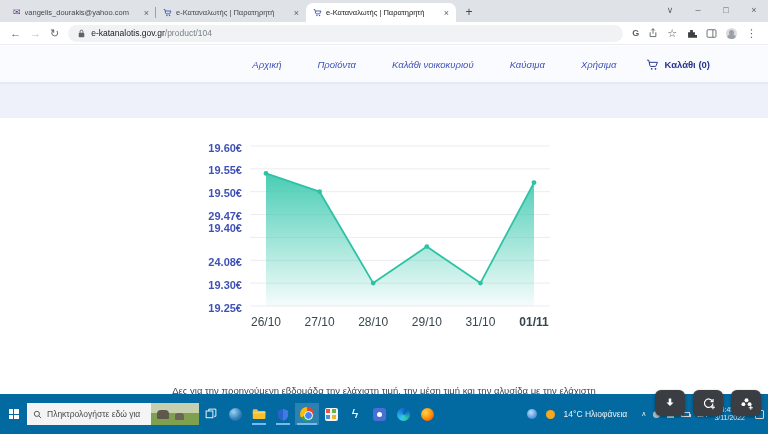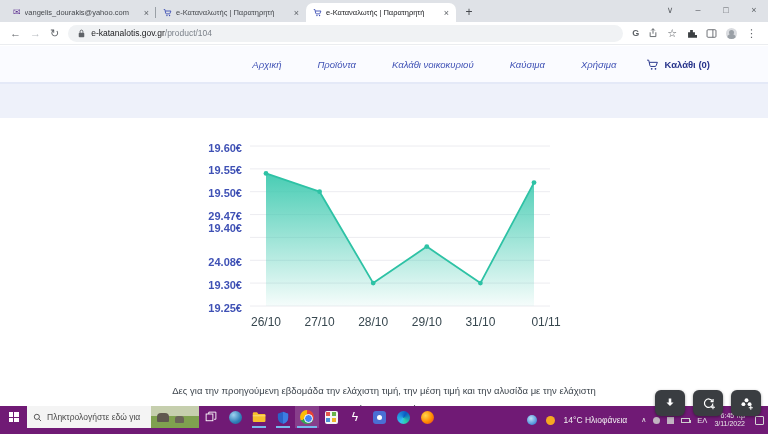--- a/index.html
+++ b/index.html
@@ -61,22 +61,22 @@
   
   .footnote { position:absolute; top:382px; left:164px; width:440px; text-align:center;
               font-size:9.5px; line-height:18px; color:#3d454d; }
 
   
   .overlays { position:absolute; top:390px; right:7px; display:flex; gap:8px; z-index:9; }
   .ovbtn { width:30px; height:26px; background:#3a3d41; border-radius:6px; display:flex;
            align-items:center; justify-content:center; box-shadow:0 1px 3px rgba(0,0,0,.4); }
 
   
-  .taskbar { position:absolute; bottom:0; left:0; right:0; height:28px; background:#701a75;
-             display:flex; z-index:5; }
+  .taskbar { position:absolute; bottom:0; left:0; right:0; height:40px; background:#0369a1;
+             display:flex; align-items:center; z-index:5; }
   .startbtn { width:27px; height:22px; display:flex; align-items:center; justify-content:center; }
   .winlogo { display:grid; grid-template-columns:4.5px 4.5px; grid-template-rows:4.5px 4.5px; gap:1px; }
   .winlogo i { background:#fefefe; }
   .tsearch { width:172px; height:22px; background:#f4f4f4; display:flex; align-items:center;
              gap:5px; padding-left:6px; overflow:hidden; }
   .tsearch .ph { font-size:8.5px; color:#4a4a4a; white-space:nowrap; flex:1; }
   .simg { width:48px; height:22px; background:linear-gradient(#c6cfae 0 45%, #7fa14f 45% 100%); position:relative; flex:none; }
   .simg:before { content:""; position:absolute; left:6px; top:7px; width:12px; height:9px; background:#5f584e; border-radius:4px 4px 1px 1px; }
   .simg:after { content:""; position:absolute; left:24px; top:10px; width:9px; height:7px; background:#6b6458; border-radius:3px 3px 1px 1px; }
   .ticons { display:flex; height:22px; }
@@ -231,21 +231,21 @@
       <div class="ylab" style="top: 76.0714px;">29.47€</div>
       <div class="ylab" style="top: 88px;">19.40€</div>
       <div class="ylab" style="top: 121.786px;">24.08€</div>
       <div class="ylab" style="top: 144.643px;">19.30€</div>
       <div class="ylab" style="top: 167.5px;">19.25€</div>
       <div class="xlab" style="top: 181px; left: 56px;">26/10</div>
       <div class="xlab" style="top: 181px; left: 109.6px; text-align: center;">27/10</div>
       <div class="xlab" style="top: 181px; left: 163.2px;">28/10</div>
       <div class="xlab" style="top: 181px; left: 216.8px;">29/10</div>
       <div class="xlab" style="top: 181px; left: 270.4px;">31/10</div>
-      <div class="xlab" style="top: 181px; left: 336px;">01/11</div>
+      <div class="xlab" style="top: 181px; left: 324px; font-weight: bold;">01/11</div>
     </div>
 </div>
 
 <div class="footnote">Δες για την προηγούμενη εβδομάδα την ελάχιστη τιμή, την μέση τιμή και την αλυσίδα με την ελάχιστη τιμή για το προϊόν</div>
 
 <div class="overlays">
   <div class="ovbtn">
     <svg width="12" height="12" viewBox="0 0 16 16">
         <path d="M6.3 2h3.4v5.2h3L8 12 3.3 7.2h3z" fill="#fff"></path>
       </svg>

